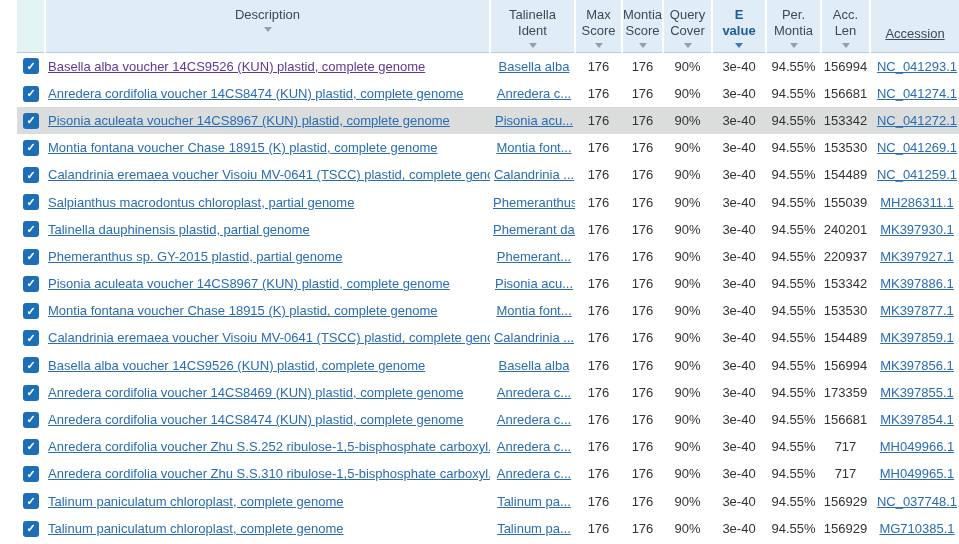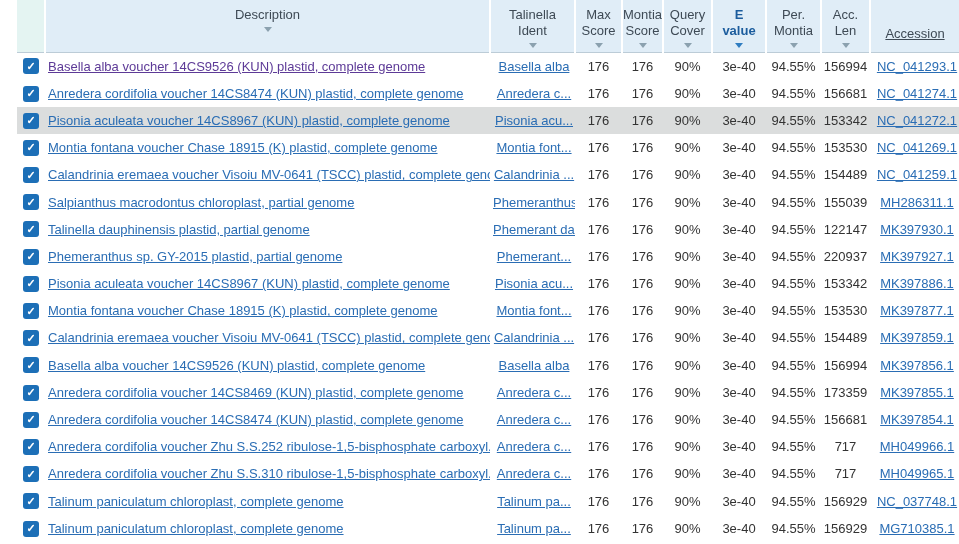--- a/index.html
+++ b/index.html
@@ -213,21 +213,21 @@
               <span>✓</span>
             </span>
     </td>
     <td class="desc-cell"><a class="lnk">Talinella dauphinensis plastid, partial genome</a></td>
     <td class="sci-cell"><a class="lnk">Phemerant da...</a></td>
     <td>176</td>
     <td>176</td>
     <td>90%</td>
     <td>3e-40</td>
     <td>94.55%</td>
-    <td>122147</td>
+    <td>240201</td>
     <td class="acc-cell"><a class="lnk">MK397930.1</a></td>
   </tr>
         <tr>
     <td class="cb-cell">
       <span class="checkbox">
               <span>✓</span>
             </span>
     </td>
     <td class="desc-cell"><a class="lnk">Phemeranthus sp. GY-2015 plastid, partial genome</a></td>
     <td class="sci-cell"><a class="lnk">Phemerant...</a></td>

